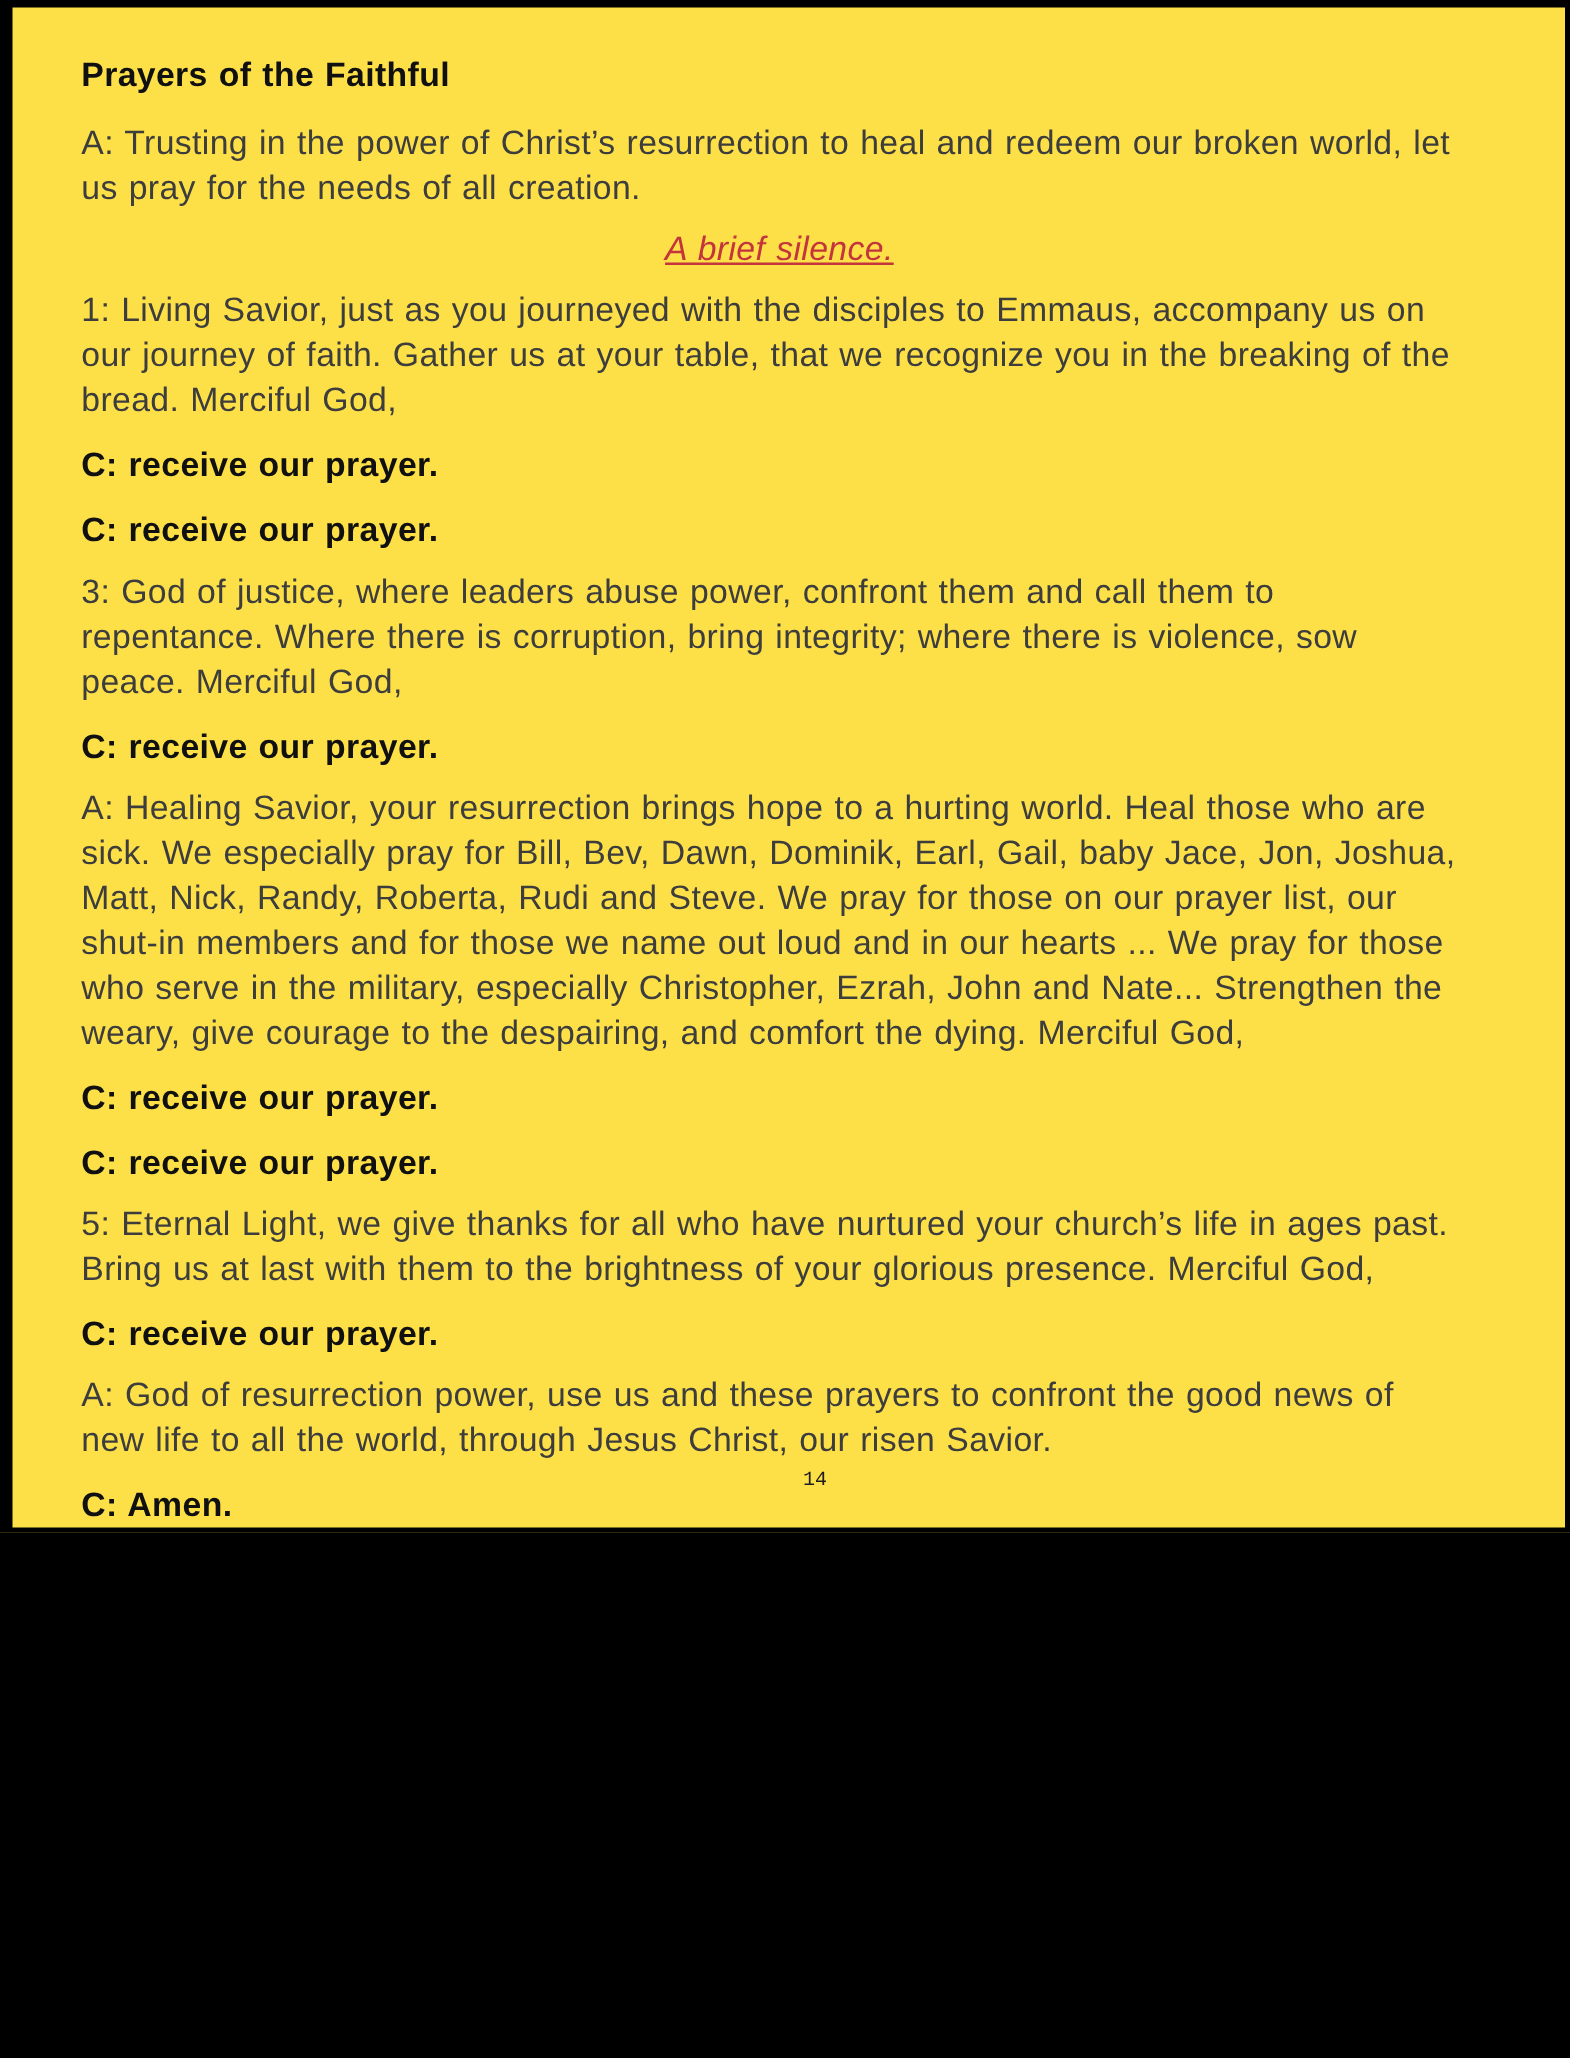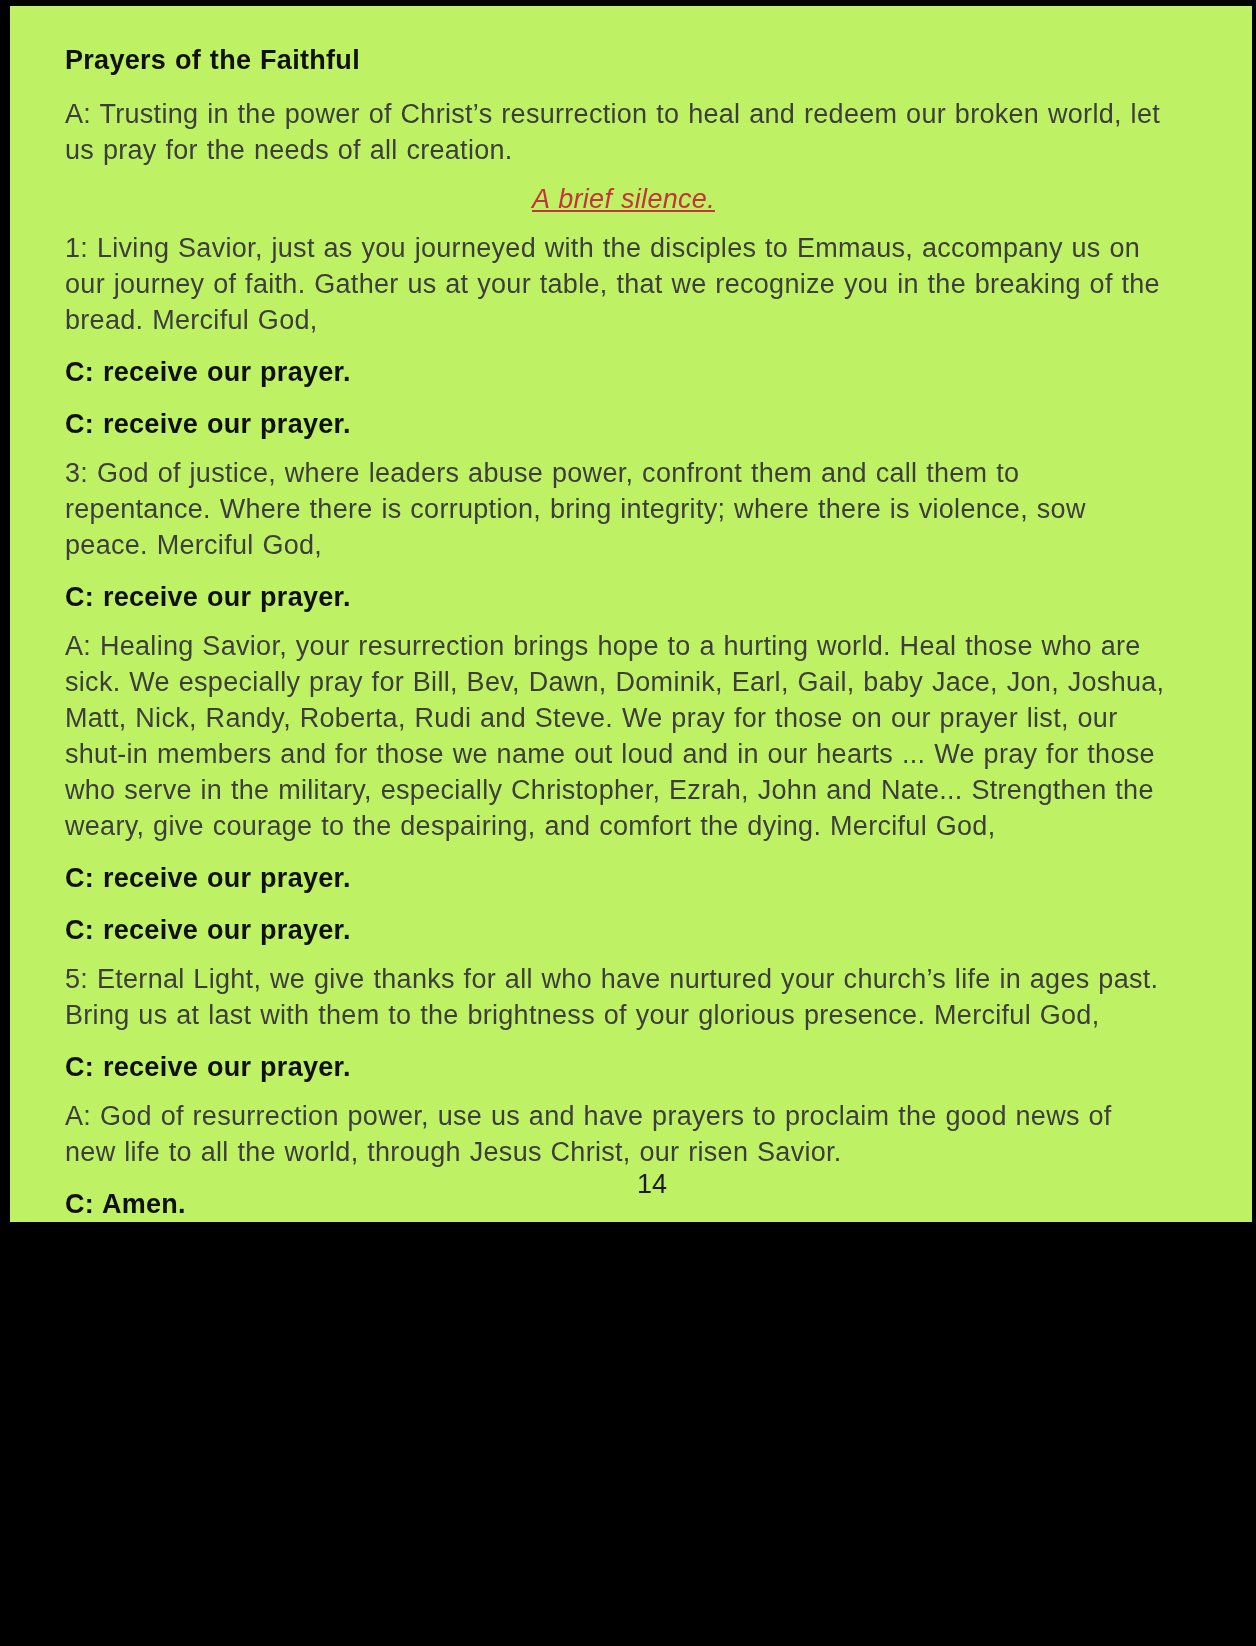--- a/index.html
+++ b/index.html
@@ -1,20 +1,20 @@
 <!DOCTYPE html>
 <html><head>
 <meta charset="utf-8">
 <style>
   html, body { margin: 0; padding: 0; background: #000; }
   .page {
     width: 1256px;
     height: 1226px;
     box-sizing: border-box;
-    background: #bef264;
+    background: #fde047;
     border-style: solid;
     border-color: #000;
     border-width: 6px 4px 4px 10px;
     padding: 36px 70px 0 55px;
     font-family: "Liberation Sans", sans-serif;
     font-size: 27px;
     line-height: 36px;
     letter-spacing: 0.3px;
     word-spacing: 1px;
     color: #3d3d3d;
@@ -43,22 +43,22 @@
     font-weight: normal;
     color: #101010;
     margin: 30px 0 0 0;
   }
   .page-number {
     position: absolute;
     left: 0;
     right: 0;
     bottom: 20px;
     text-align: center;
-    font-family: Liberation Sans, sans-serif;
-    font-size: 27px;
+    font-family: Liberation Mono, monospace;
+    font-size: 16px;
     letter-spacing: 0;
     word-spacing: 0;
     color: #1c1c1c;
     padding-left: 42px;
   }
 </style>
 </head>
 <body>
 
 <div class="page">
@@ -84,21 +84,21 @@
 
   <p class="response">C: receive our prayer.</p>
 
 
   <p class="response">C: receive our prayer.</p>
 
   <p class="para">5: Eternal Light, we give thanks for all who have nurtured your church’s life in ages past. Bring us at last with them to the brightness of your glorious presence. Merciful God,</p>
 
   <p class="response">C: receive our prayer.</p>
 
-  <p class="para">A: God of resurrection power, use us and have prayers to proclaim the good news of new life to all the world, through Jesus Christ, our risen Savior.</p>
+  <p class="para">A: God of resurrection power, use us and these prayers to confront the good news of new life to all the world, through Jesus Christ, our risen Savior.</p>
 
   <p class="response">C: Amen.</p>
 
   <p class="subheading">PreK-K Returns</p>
 
   <div class="page-number">14</div>
 
 </div>
 
 </body></html>

